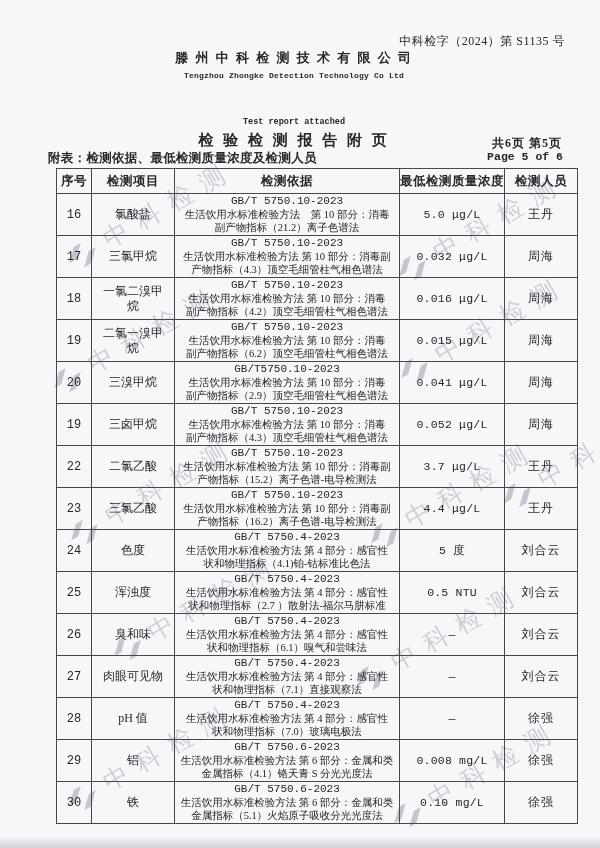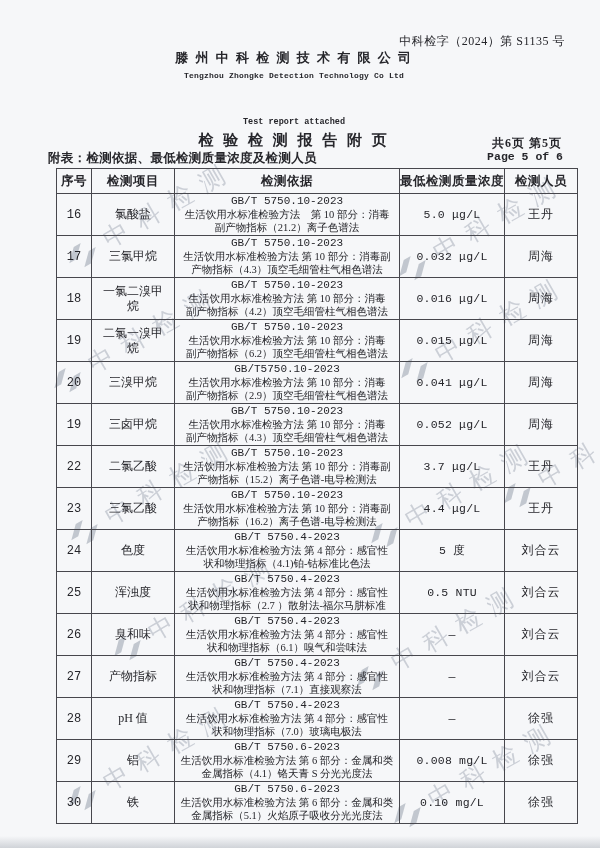--- a/index.html
+++ b/index.html
@@ -343,21 +343,21 @@
             <div class="basis-line">生活饮用水标准检验方法 第 4 部分：感官性</div>
             <div class="basis-line">状和物理指标（6.1）嗅气和尝味法</div>
           </td>
           <td class="c-limit">—</td>
           <td class="c-person">刘合云</td>
         </tr>
 
         <tr>
           <td class="c-no">27</td>
           <td class="c-item">
-            <span class="item-text">产物指标</span>
+            <span class="item-text">肉眼可见物</span>
           </td>
           <td class="c-basis">
             <div class="basis-line mono">GB/T 5750.4-2023</div>
             <div class="basis-line">生活饮用水标准检验方法 第 4 部分：感官性</div>
             <div class="basis-line">状和物理指标（7.1）直接观察法</div>
           </td>
           <td class="c-limit">—</td>
           <td class="c-person">刘合云</td>
         </tr>
 

